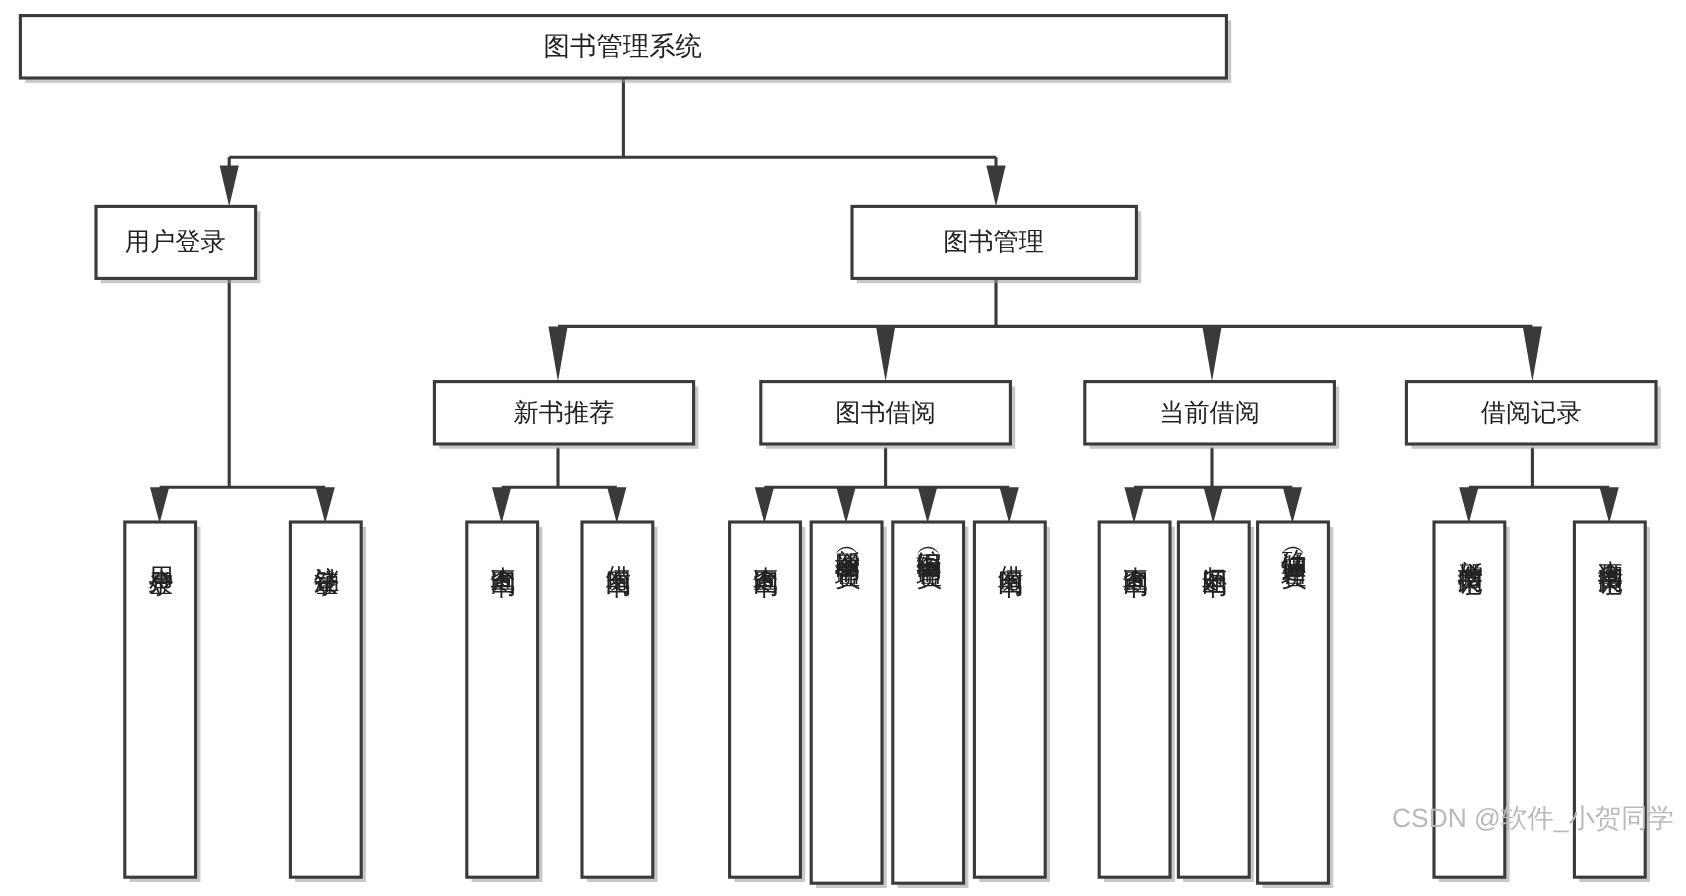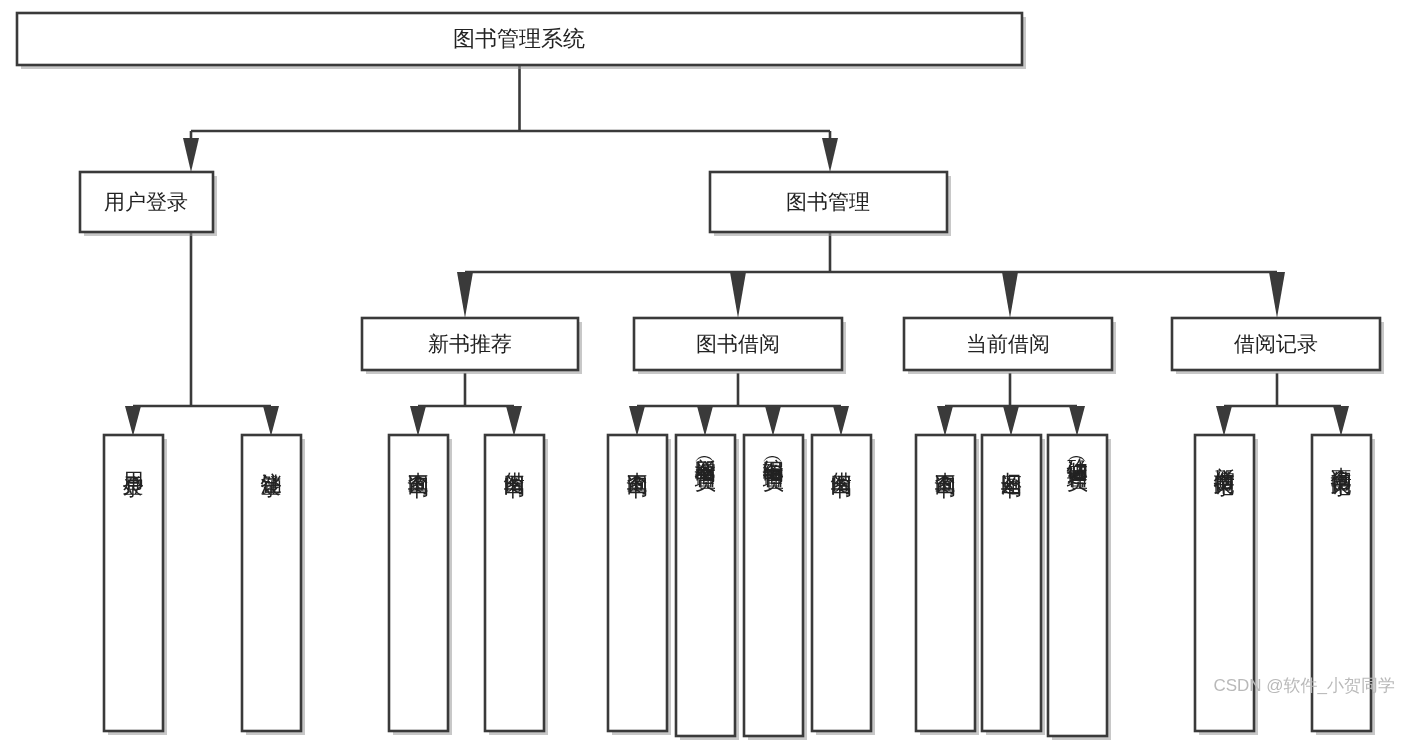--- a/index.html
+++ b/index.html
@@ -76,21 +76,21 @@
     line-height: 1.12;
     color: #222222;
     letter-spacing: 2px;
     white-space: nowrap;
   }
   .watermark {
     position: absolute;
     right: 10px;
     bottom: 4px;
     font-family: "Liberation Sans", "DejaVu Sans", sans-serif;
-    font-size: 17px;
+    font-size: 22px;
     color: #b9b9b9;
     white-space: nowrap;
     pointer-events: none;
   }
 </style>
 </head>
 <body>
 
 <div id="diagram-root">
 

